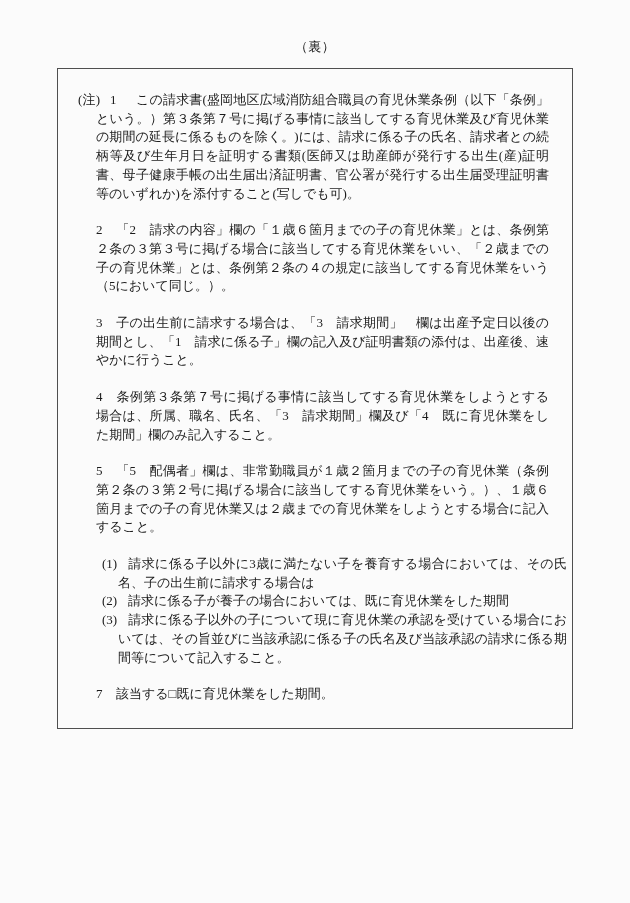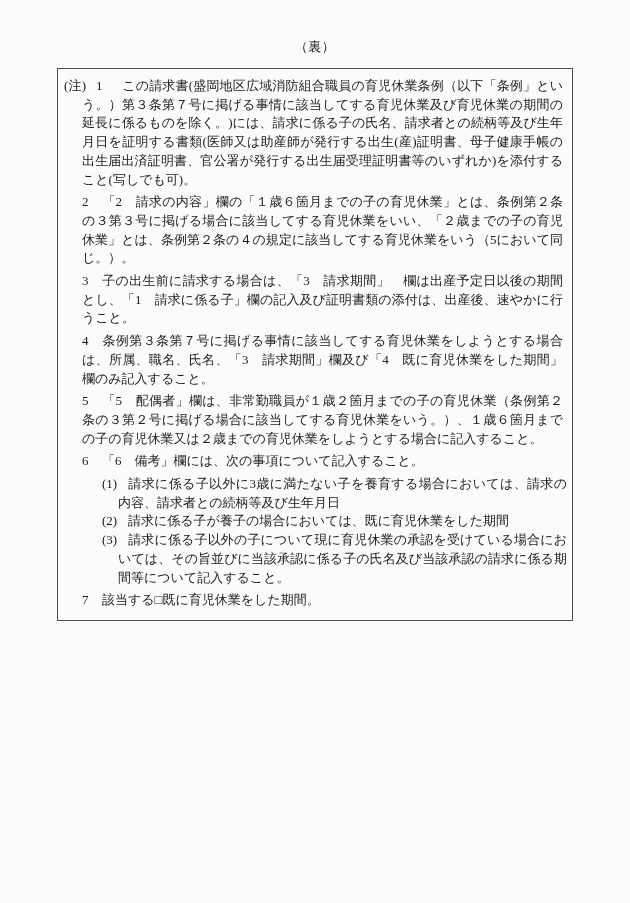--- a/index.html
+++ b/index.html
@@ -28,21 +28,21 @@
     left: 57px;
     top: 68px;
     width: 516px;
     min-height: 450px;
     box-sizing: border-box;
     border: 1px solid #4f4f4f;
     background: #fbfbfb;
     padding: 4px 5px 6px 2px;
   }
   .note {
-    margin: 4px;
+    margin: 18px;
     padding-left: 18px;
     font-size: 13px;
     line-height: 18.7px;
     text-align: justify;
   }
   .note.with-label {
     text-indent: -18px;
   }
   .note-label {
     white-space: nowrap;
@@ -74,19 +74,18 @@
 <body>
 
 <div class="page">
   <div class="doc-title">（裏）</div>
   <div class="notes-box" id="notes-box">
       <p class="note with-label"><span class="note-label">(注)</span><span class="note-num">1</span><span class="note-text">この請求書(盛岡地区広域消防組合職員の育児休業条例（以下「条例」という。）第３条第７号に掲げる事情に該当してする育児休業及び育児休業の期間の延長に係るものを除く。)には、請求に係る子の氏名、請求者との続柄等及び生年月日を証明する書類(医師又は助産師が発行する出生(産)証明書、母子健康手帳の出生届出済証明書、官公署が発行する出生届受理証明書等のいずれか)を添付すること(写しでも可)。</span></p>
       <p class="note"><span class="note-num">2</span><span class="note-text">「2　請求の内容」欄の「１歳６箇月までの子の育児休業」とは、条例第２条の３第３号に掲げる場合に該当してする育児休業をいい、「２歳までの子の育児休業」とは、条例第２条の４の規定に該当してする育児休業をいう（5において同じ。）。</span></p>
       <p class="note"><span class="note-num">3</span><span class="note-text">子の出生前に請求する場合は、「3　請求期間」　欄は出産予定日以後の期間とし、「1　請求に係る子」欄の記入及び証明書類の添付は、出産後、速やかに行うこと。</span></p>
       <p class="note"><span class="note-num">4</span><span class="note-text">条例第３条第７号に掲げる事情に該当してする育児休業をしようとする場合は、所属、職名、氏名、「3　請求期間」欄及び「4　既に育児休業をした期間」欄のみ記入すること。</span></p>
       <p class="note"><span class="note-num">5</span><span class="note-text">「5　配偶者」欄は、非常勤職員が１歳２箇月までの子の育児休業（条例第２条の３第２号に掲げる場合に該当してする育児休業をいう。）、１歳６箇月までの子の育児休業又は２歳までの育児休業をしようとする場合に記入すること。</span></p>
-      <p class="note"><span class="note-num">6</span><span class="note-text">「6　備考」欄には、次の事項について記入すること。</span></p>
-      <p class="sub-note"><span class="sub-num">(1)</span><span class="sub-text">請求に係る子以外に3歳に満たない子を養育する場合においては、請求の内容、請求者との続柄等及び生年月日</span></p>
+      <p class="sub-note"><span class="sub-num">(1)</span><span class="sub-text">請求に係る子以外に3歳に満たない子を養育する場合においては、その氏名、子の出生前に請求する場合は</span></p>
       <p class="sub-note"><span class="sub-num">(2)</span><span class="sub-text">請求に係る子が養子の場合においては、既に育児休業をした期間</span></p>
       <p class="sub-note"><span class="sub-num">(3)</span><span class="sub-text">請求に係る子以外の子について現に育児休業の承認を受けている場合においては、その旨並びに当該承認に係る子の氏名及び当該承認の請求に係る期間等について記入すること。</span></p>
       <p class="note"><span class="note-num">7</span><span class="note-text">該当する□既に育児休業をした期間。</span></p>
     </div>
 </div>
 
 </body></html>

